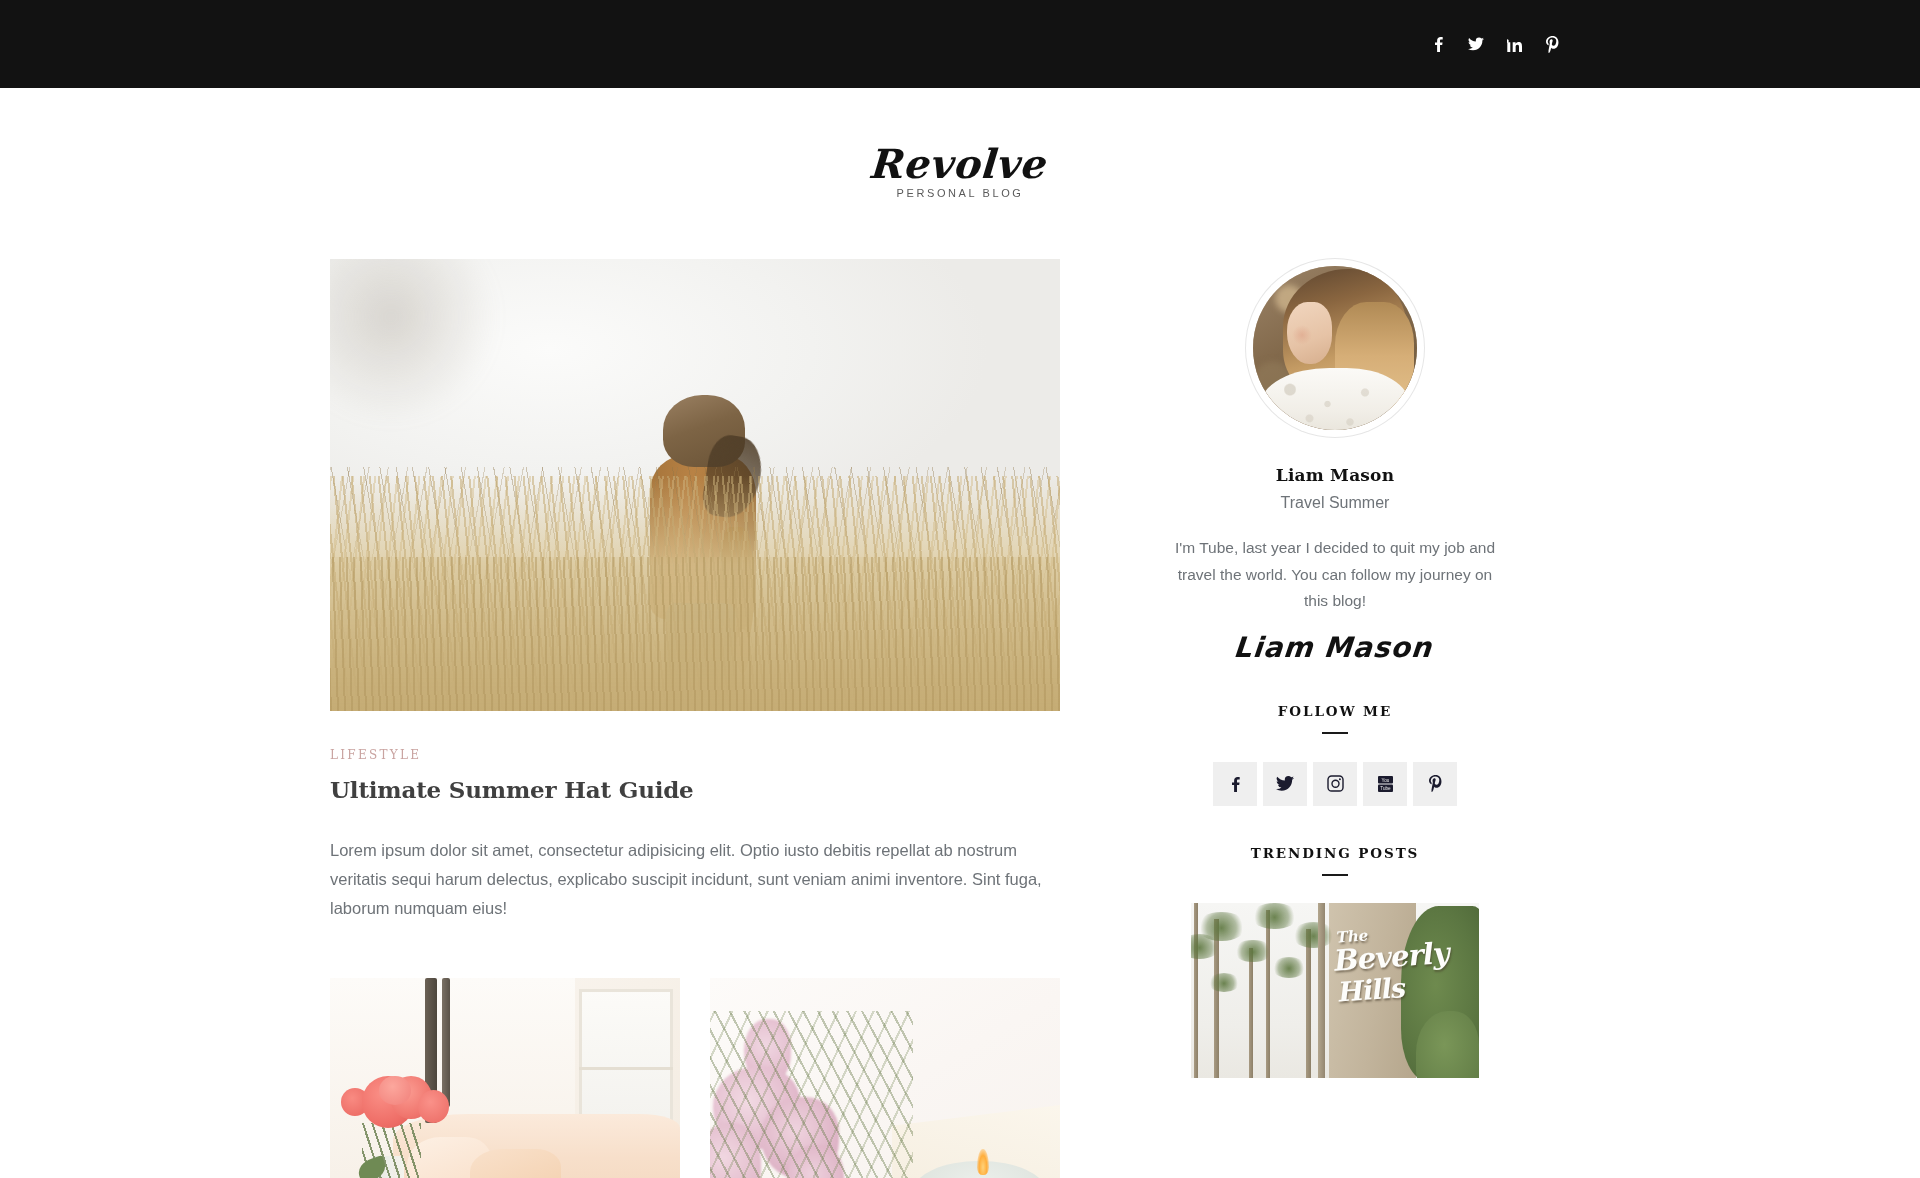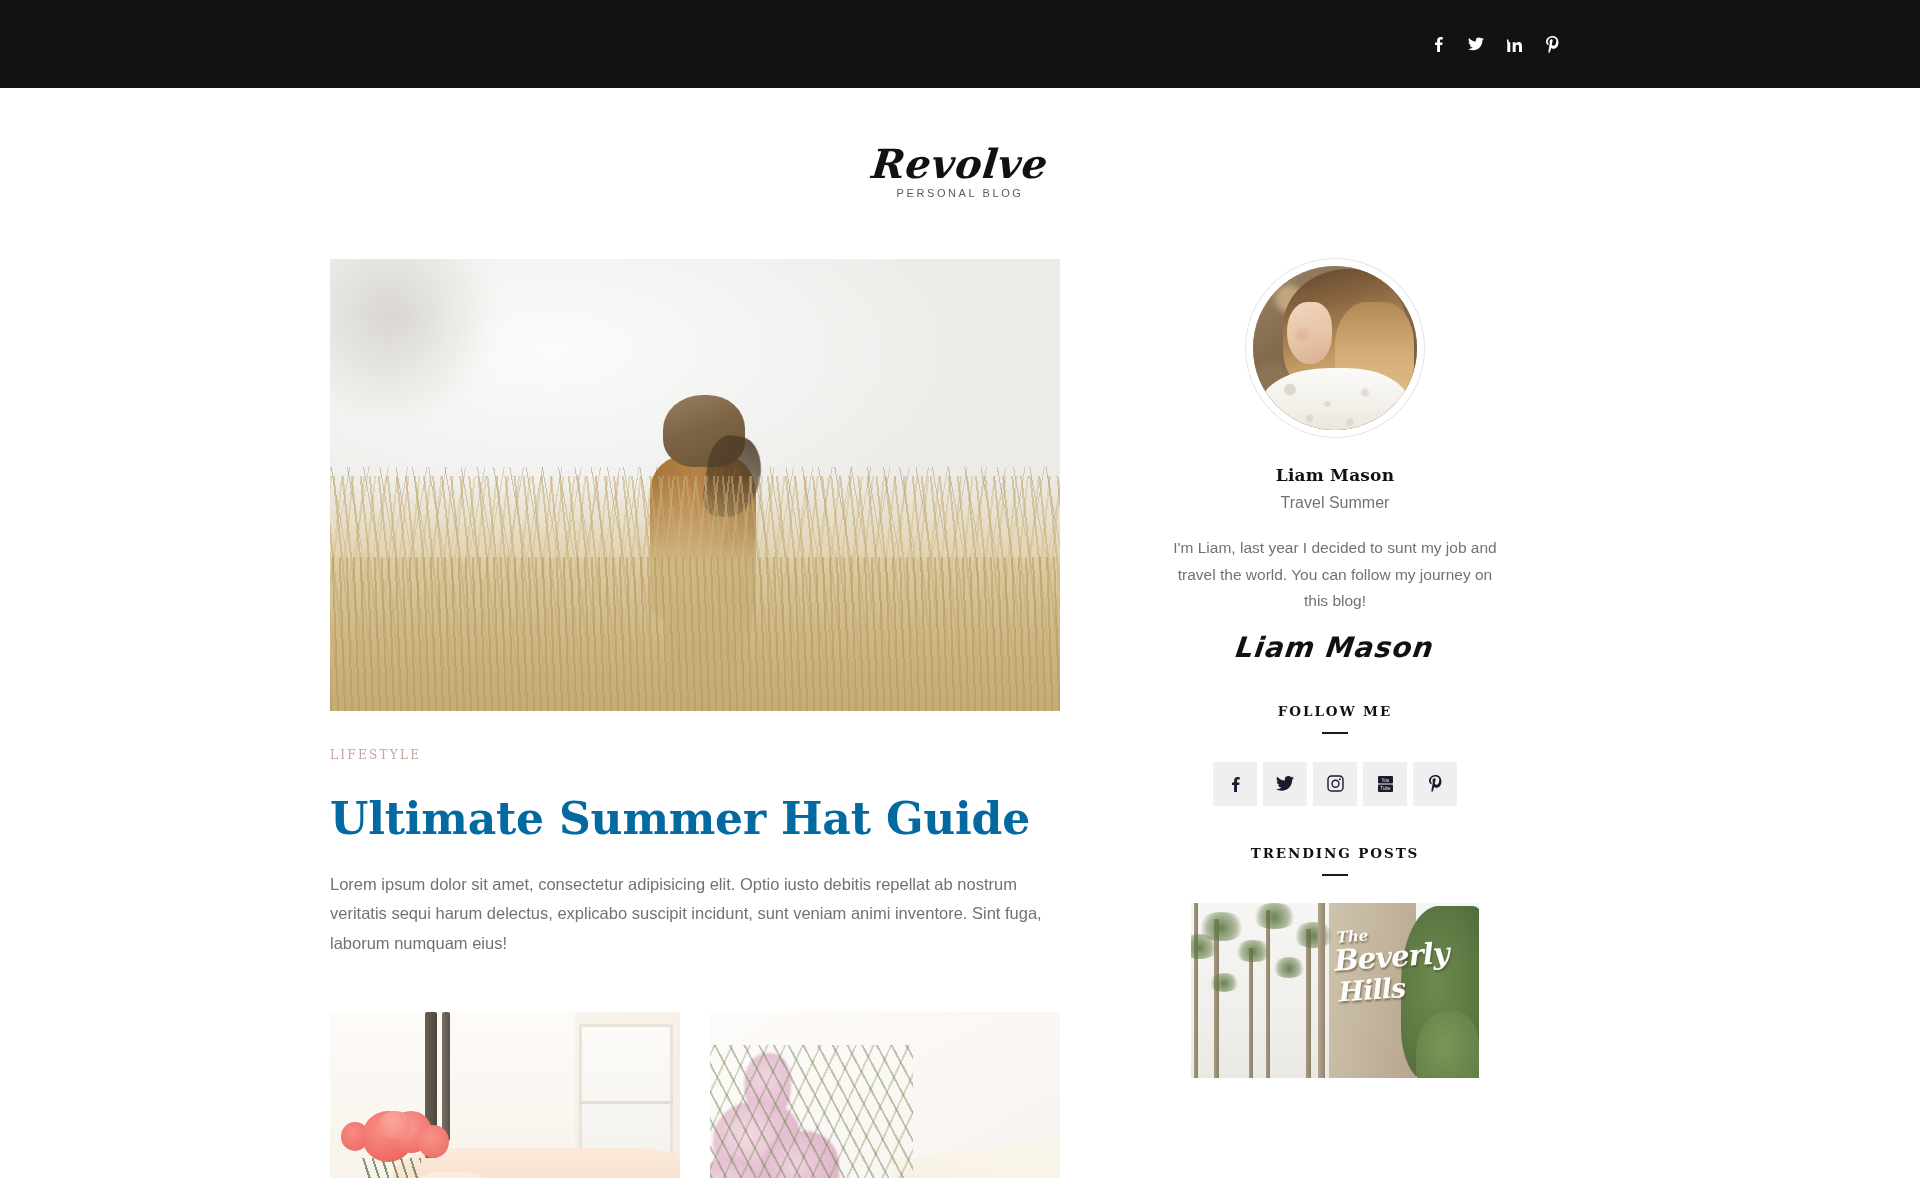--- a/index.html
+++ b/index.html
@@ -103,31 +103,31 @@
     margin-top: 37px;
     font-family: "DejaVu Serif", serif;
     font-size: 12px;
     letter-spacing: 2.3px;
     color: #c9a3a0;
     text-transform: uppercase;
     cursor: pointer;
     display: inline-block;
   }
   .post-title {
-    margin: 30px 0 0 0;
+    margin: 13px 0 0 0;
     font-family: "DejaVu Serif", serif;
     font-weight: 700;
-    font-size: 44px;
+    font-size: 23px;
     line-height: 1.2;
-    color: #0369a1;
+    color: #404040;
     letter-spacing: -0.2px;
     cursor: pointer;
   }
   .post-excerpt {
-    margin-top: 24px;
+    margin-top: 32px;
     font-family: "Liberation Sans Narrow", "Liberation Sans", sans-serif;
     font-size: 16.5px;
     line-height: 1.78;
     color: #6e7378;
     max-width: 730px;
   }
 
   
   .thumb-row {
     margin-top: 54px;
@@ -528,21 +528,21 @@
           <div class="av-hair"></div>
           <div class="av-face"></div>
           <div class="av-cheek"></div>
           <div class="av-hair-r"></div>
           <div class="av-blouse"></div>
           <div class="av-lace"></div>
         </div>
       </div>
       <div class="author-name">Liam Mason</div>
       <div class="author-role">Travel Summer</div>
-      <div class="author-bio">I'm Liam, last year I decided to sunt my job and travel the world. You can follow my journey on this blog!</div>
+      <div class="author-bio">I'm Tube, last year I decided to quit my job and travel the world. You can follow my journey on this blog!</div>
       <div class="author-sign">Liam Mason</div>
     </div>
 
     <div class="widget">
       <div class="widget-title">FOLLOW ME</div>
       <div class="widget-rule"></div>
       <div class="follow-grid">
         <span class="follow-btn">
           <span>
             <svg width="9" height="16" viewBox="0 0 9 16" fill="currentColor">

